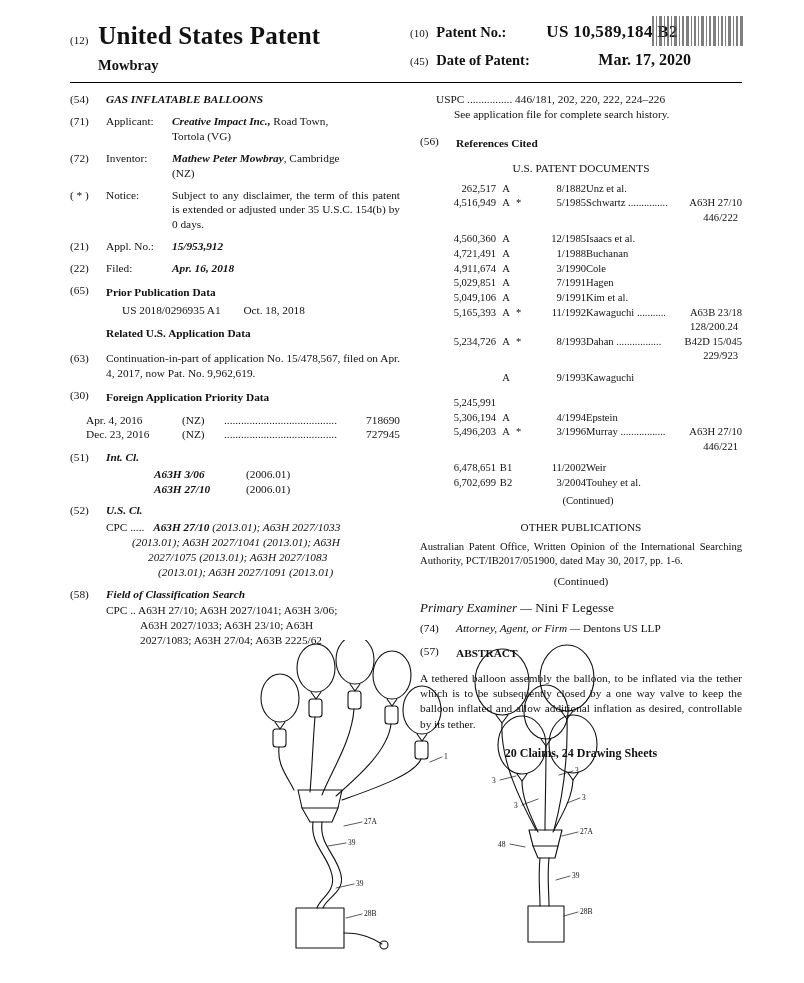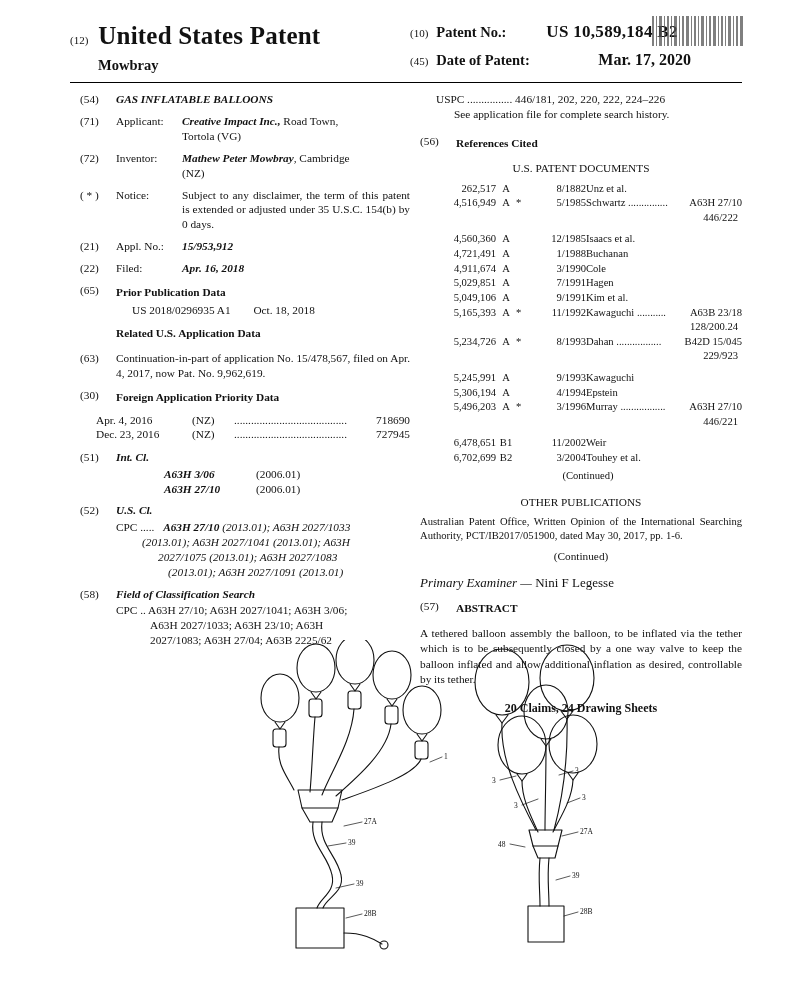--- a/index.html
+++ b/index.html
@@ -99,21 +99,21 @@
     border-top: 1px solid #000;
   }
   .rule-top { top: 82px; }
   
   .col {
     position: absolute;
     top: 92px;
     font-size: 11.3px;
     line-height: 1.32;
   }
-  .col-left { left: 80px; width: 330px; }
+  .col-left { left: 70px; width: 330px; }
   .col-right { left: 420px; width: 322px; }
 
   .fld {
     display: flex;
     margin-bottom: 7px;
   }
   .fld .tag {
     width: 36px;
     flex: none;
   }
@@ -466,21 +466,21 @@
         <span class="num" style="text-align:right;">5,234,726</span>
         <span class="kind" style="text-align:center;">A</span>
         <span class="star">*</span>
         <span class="date">8/1993</span>
         <span class="who">Dahan .................</span>
         <span class="cls">B42D 15/045</span>
       </div>
       <div class="ref-sub">229/923</div>
       <div class="gap"></div>
       <div class="ref-row">
-        <span class="num" style="text-align:right;">5,245,991</span>
+        <span class="num" style="text-align:right;margin-top:25px;">5,245,991</span>
         <span class="kind" style="text-align:center;">A</span>
         <span class="star"></span>
         <span class="date">9/1993</span>
         <span class="who">Kawaguchi</span>
         <span class="cls"></span>
       </div>
       <div class="ref-row">
         <span class="num" style="text-align:right;">5,306,194</span>
         <span class="kind" style="text-align:center;">A</span>
         <span class="star"></span>
@@ -518,20 +518,26 @@
     </div>
 
     <div class="otherpub">
       <div class="center smallcaps">OTHER PUBLICATIONS</div>
       <div class="op-body">Australian Patent Office, Written Opinion of the International Searching Authority, PCT/IB2017/051900, dated May 30, 2017, pp. 1-6.</div>
       <div class="continued" style="margin-top:6px;">(Continued)</div>
     </div>
 
     <div class="exam">
       <span class="i">Primary Examiner —</span><span> Nini F Legesse</span>
+    </div>
+    <div class="fld" style="margin-top:5px;">
+      <span class="tag">(74)</span>
+      <span class="body">
+        <span class="i">Attorney, Agent, or Firm —</span><span> Dentons US LLP</span>
+      </span>
     </div>
 
     <div class="fld" style="margin-top:8px;">
       <span class="tag">(57)</span>
       <span class="body">
         <div class="section-title">ABSTRACT</div>
       </span>
     </div>
     <div class="abstract-body" style="margin-top:0;">A tethered balloon assembly the balloon, to be inflated via the tether which is to be subsequently closed by a one way valve to keep the balloon inflated and allow additional inflation as desired, controllable by its tether.</div>
     <div class="claims-line">20 Claims, 24 Drawing Sheets</div>

